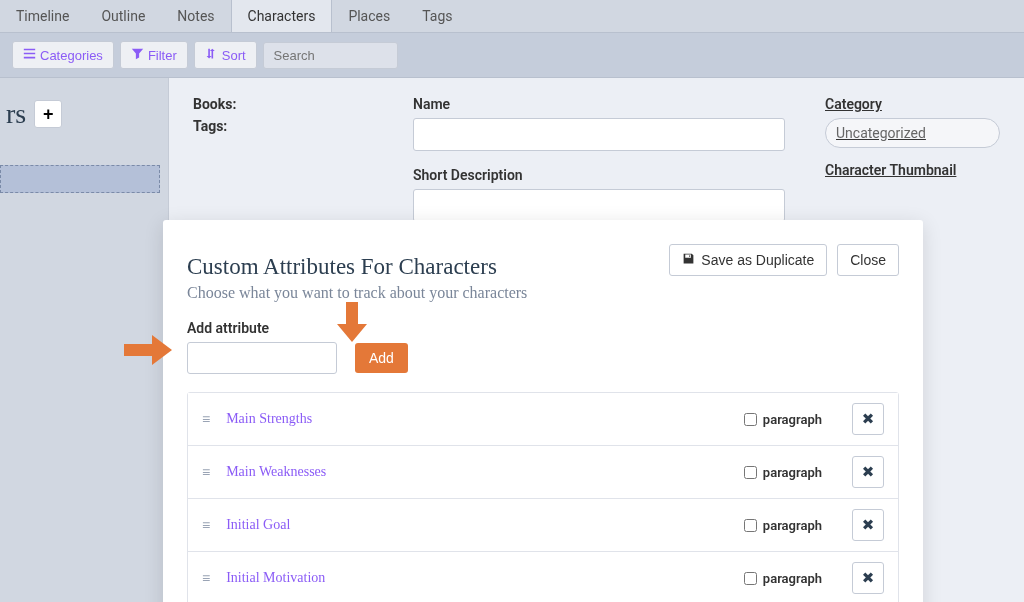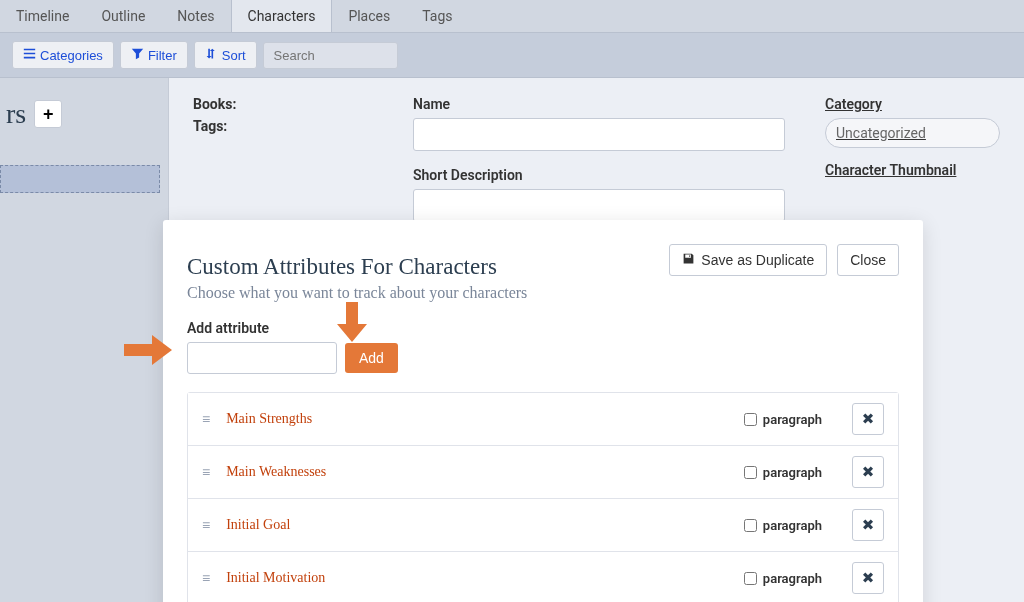--- a/index.html
+++ b/index.html
@@ -42,21 +42,21 @@
     background: #c5cddb;
     border-bottom: 1px solid #b8c0ce;
     align-items: center;
   }
   .tool-btn {
     background: #eef0f4;
     border: 1px solid #c5cbd6;
     border-radius: 3px;
     padding: 5px 10px;
     font-size: 13px;
-    color: #1d4ed8;
+    color: #8b5cf6;
     cursor: pointer;
     display: flex;
     align-items: center;
     gap: 4px;
   }
   .search-input {
     background: #dde1ea;
     border: 1px solid #c5cbd6;
     border-radius: 3px;
     padding: 5px 10px;
@@ -199,21 +199,21 @@
   }
   .modal-actions { display: flex; gap: 10px; }
   
   .add-attr-label {
     font-weight: 600;
     font-size: 14px;
     margin-bottom: 6px;
   }
   .add-attr-row {
     display: flex;
-    gap: 8px;
+    gap: 18px;
     margin-bottom: 18px;
     align-items: center;
   }
   .attr-input {
     width: 150px;
     padding: 6px 8px;
     border: 1px solid #c5cbd6;
     border-radius: 3px;
     height: 32px;
   }
@@ -241,21 +241,21 @@
   .attr-row:last-child { border-bottom: none; }
   .drag-handle {
     color: #9aa4b5;
     margin-right: 16px;
     cursor: grab;
     font-size: 14px;
   }
   .attr-name {
     flex: 1;
     font-family: Georgia, serif;
-    color: #c2410c;
+    color: #8b5cf6;
     font-size: 14px;
   }
   .attr-type {
     display: flex;
     align-items: center;
     gap: 6px;
     font-weight: 600;
     font-size: 13px;
     color: #333;
     margin-right: 30px;

